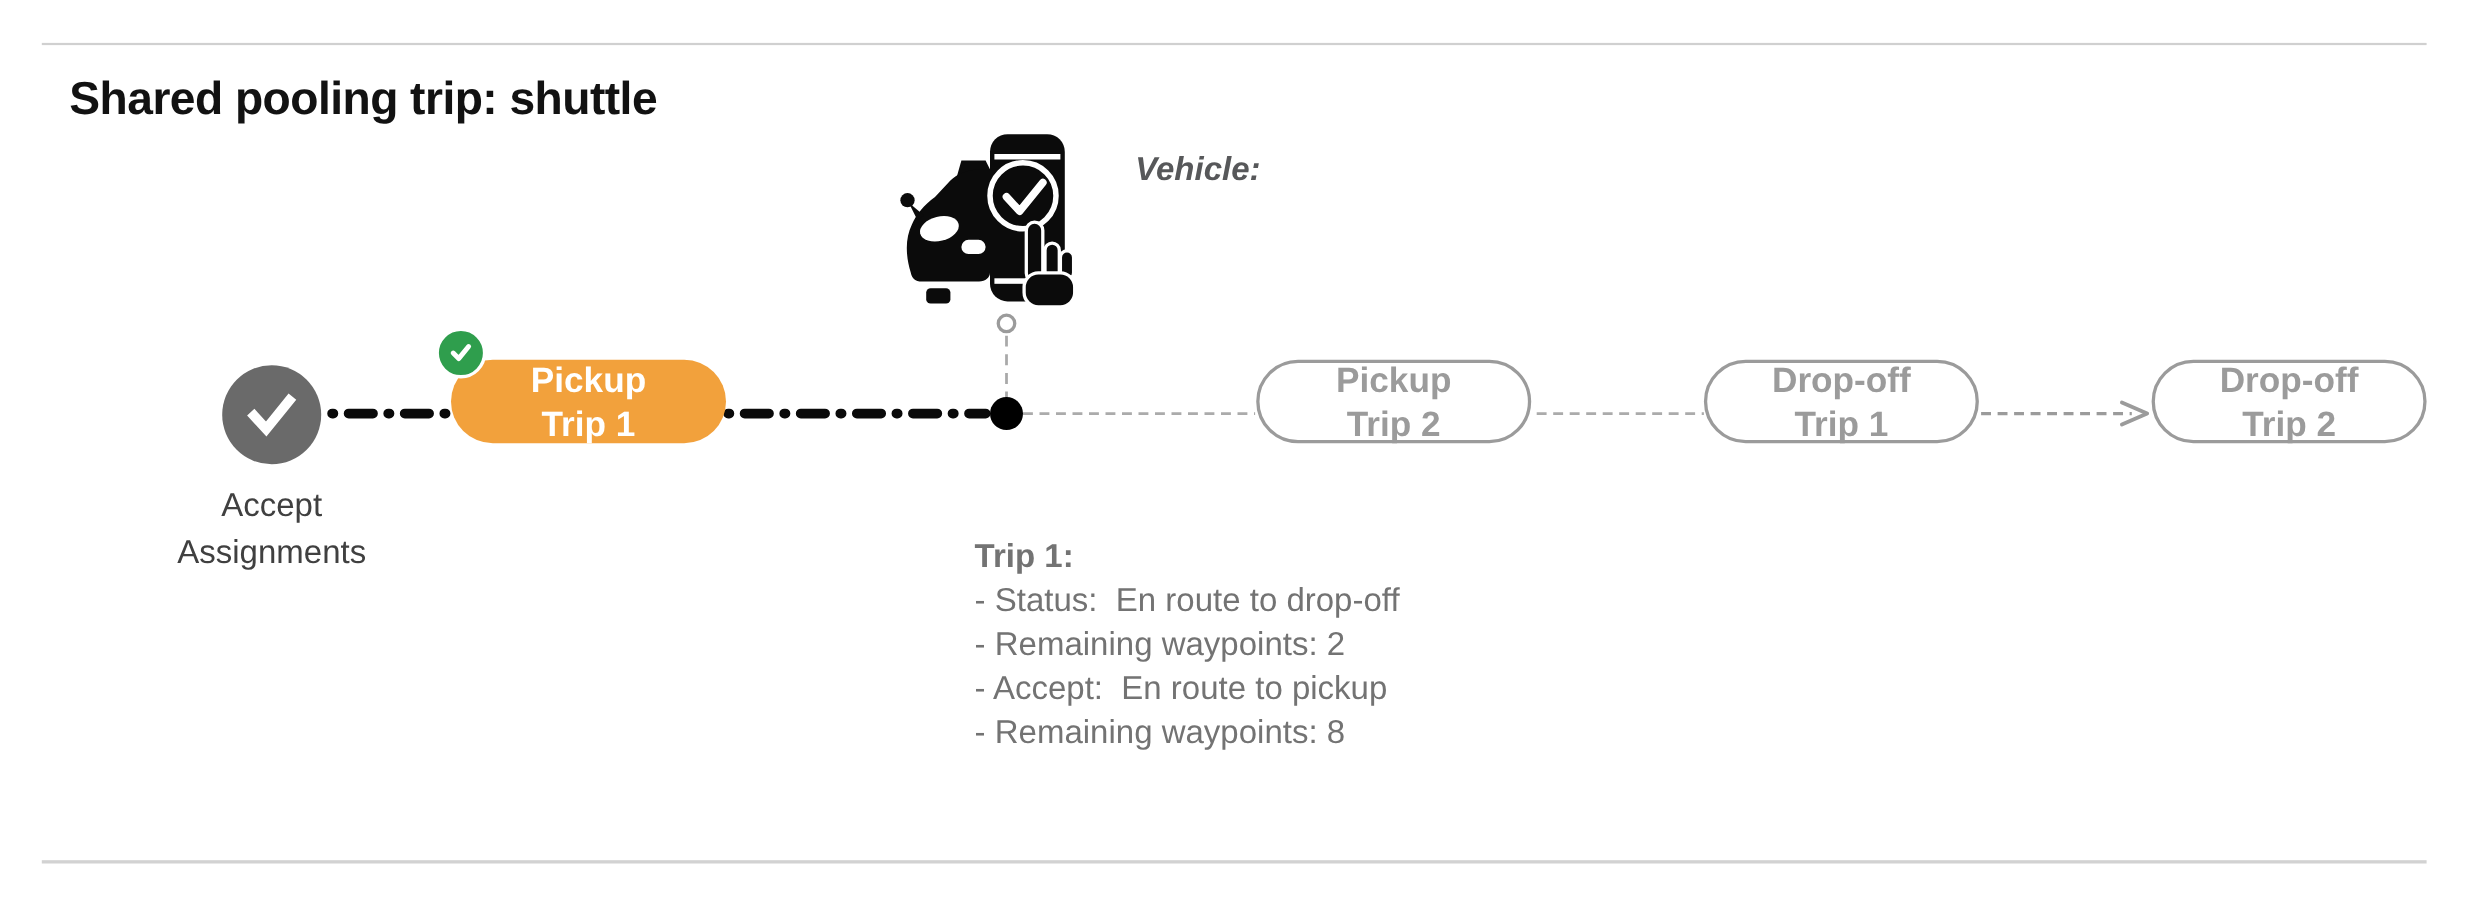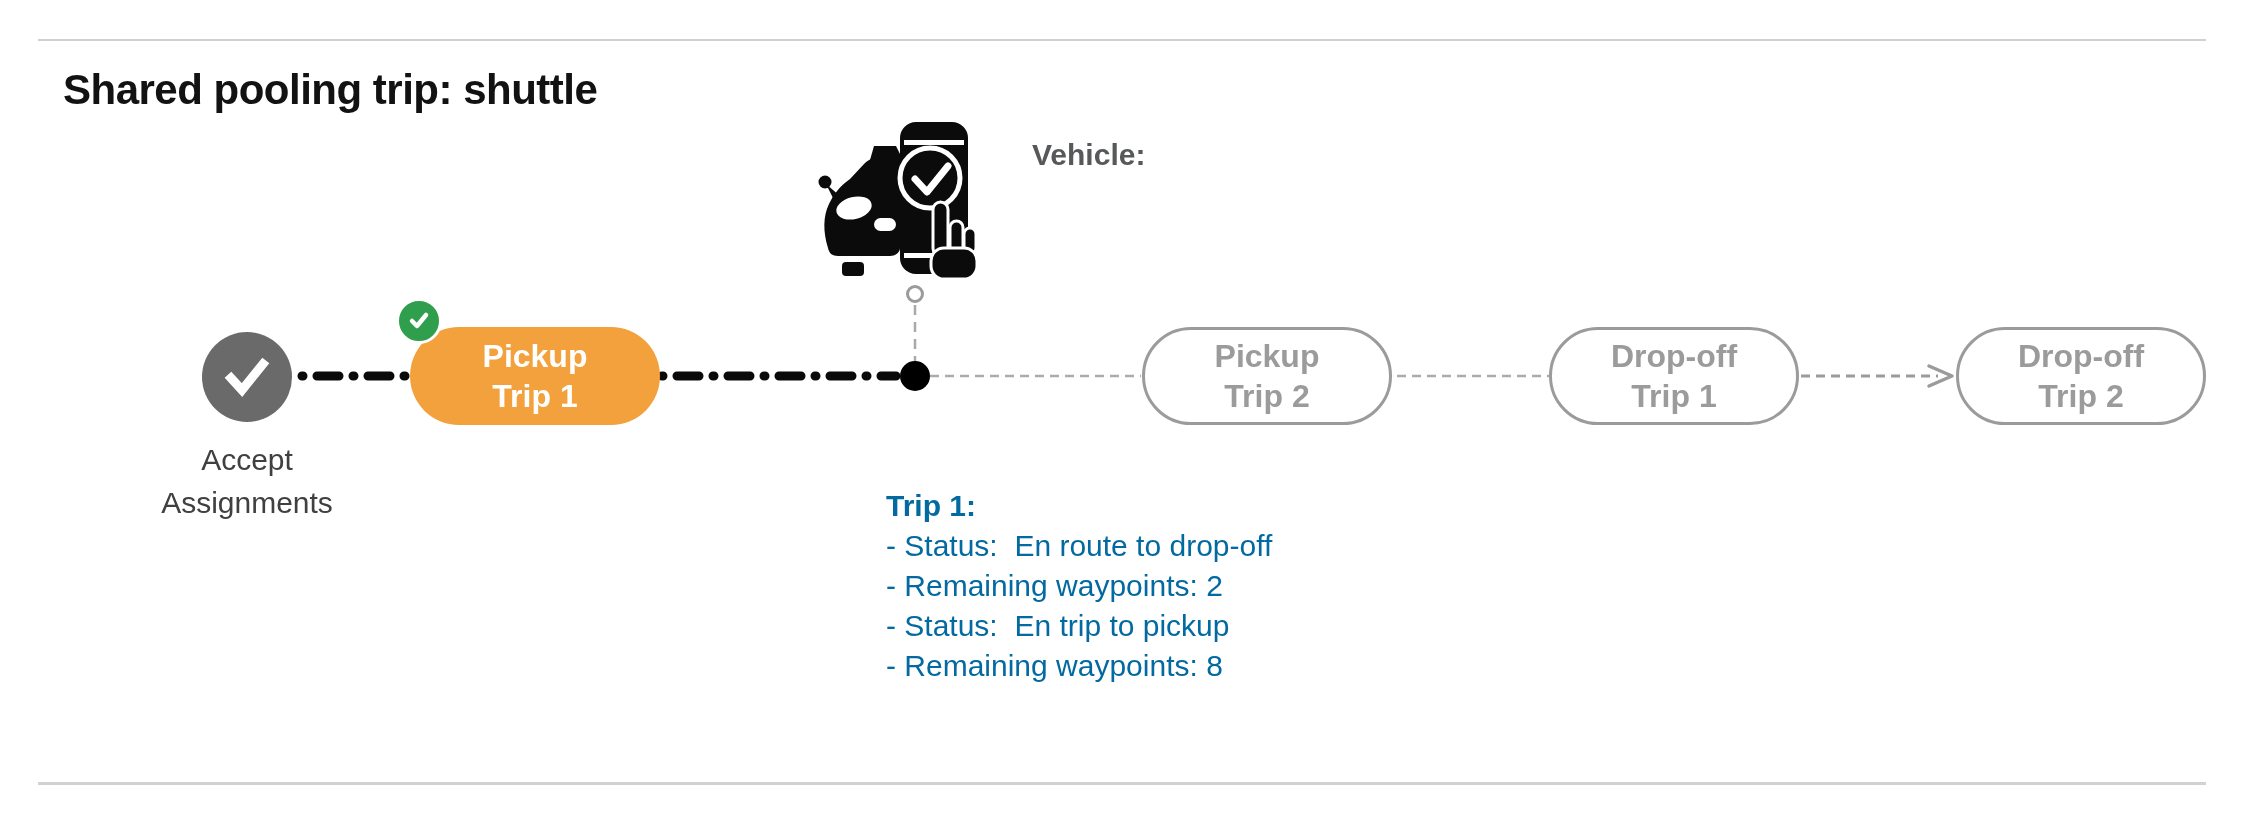--- a/index.html
+++ b/index.html
@@ -18,37 +18,37 @@
 
   .title {
     position: absolute; left: 63px; top: 66px;
     margin: 0; font-size: 42px; font-weight: bold; color: #121212;
     letter-spacing: -0.5px;
   }
 
   .vehicle-icon { position: absolute; left: 818px; top: 118px; }
 
   .vehicle-info { position: absolute; left: 1032px; top: 134px; color: #57585a; font-size: 30px; line-height: 41px; }
-  .vehicle-info .info-title { font-weight: bold; }
+  .vehicle-info .info-title { font-weight: bold; font-style: italic; }
   .vehicle-info .info-line { white-space: pre; }
 
   
   .node-circle {
     position: absolute; left: 202px; top: 332px;
     width: 90px; height: 90px; border-radius: 50%;
     background: #6a6a6a; display: flex; align-items: center; justify-content: center;
     z-index: 2;
   }
   .node-label {
     position: absolute; left: 97px; top: 438px; width: 300px;
     text-align: center; color: #404040; font-size: 30px; line-height: 43px;
   }
 
   .pill {
-    position: absolute; top: 327px; width: 250px; height: 98px;
+    position: absolute; top: 327px; width: 250px; height: 76px;
     border-radius: 49px; box-sizing: border-box;
     display: flex; flex-direction: column; align-items: center; justify-content: center;
     font-size: 32px; font-weight: bold; line-height: 40px; text-align: center;
     z-index: 2;
   }
   .pill-active { left: 410px; background: #f2a13c; color: #ffffff; }
   .pill-upcoming { background: #ffffff; border: 3px solid #9b9b9b; color: #9b9b9b; }
   .pill-p2 { left: 1142px; }
   .pill-d1 { left: 1549px; }
   .pill-d2 { left: 1956px; }
@@ -67,21 +67,21 @@
     position: absolute; left: 906px; top: 285px;
     width: 18px; height: 18px; border-radius: 50%;
     background: #ffffff; border: 3px solid #9b9b9b; box-sizing: border-box;
   }
   .vehicle-dot {
     position: absolute; left: 900px; top: 361px;
     width: 30px; height: 30px; border-radius: 50%; background: #000000;
     z-index: 2;
   }
 
-  .trip-status { position: absolute; left: 886px; top: 486px; color: #0369a1; font-size: 30px; line-height: 40px; }
+  .trip-status { position: absolute; left: 886px; top: 486px; color: #737373; font-size: 30px; line-height: 40px; }
   .trip-status .status-title { font-weight: bold; white-space: pre; }
   .trip-status .status-line { white-space: pre; }
 </style>
 </head>
 <body>
 
 <div class="canvas">
 
   <div class="rule rule-top"></div>
 
@@ -176,19 +176,19 @@
 
   <div class="pill pill-upcoming pill-d2">
     <div>Drop-off</div>
     <div>Trip 2</div>
   </div>
 
   <div class="trip-status">
     <div class="status-title">Trip 1:</div>
     <div class="status-line">- Status:  En route to drop-off</div>
     <div class="status-line">- Remaining waypoints: 2</div>
-    <div class="status-line">- Status:  En trip to pickup</div>
+    <div class="status-line">- Accept:  En route to pickup</div>
     <div class="status-line">- Remaining waypoints: 8</div>
   </div>
 
   <div class="rule rule-bottom"></div>
 
 </div>
 
 </body></html>

